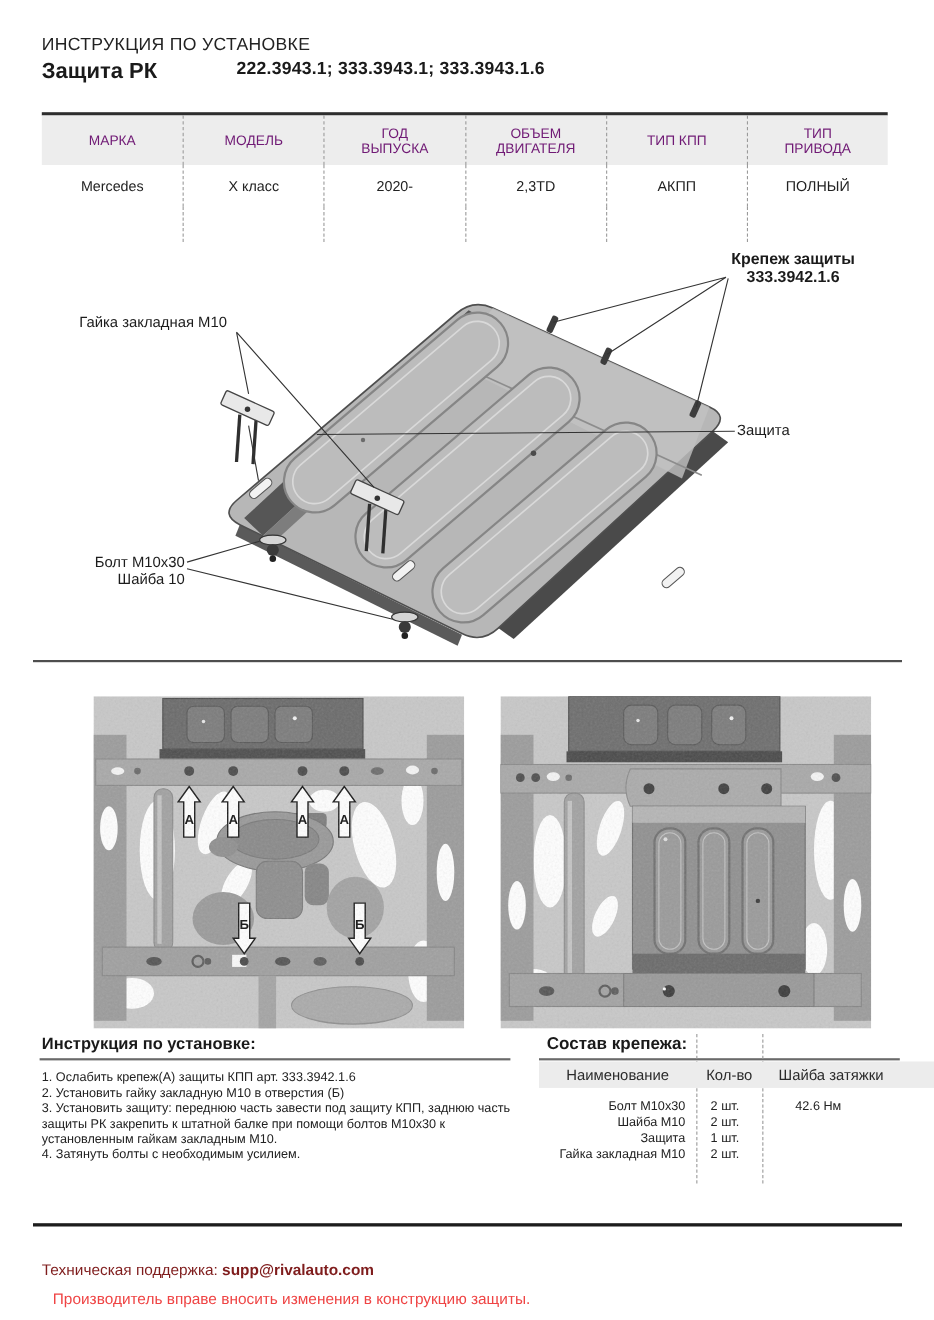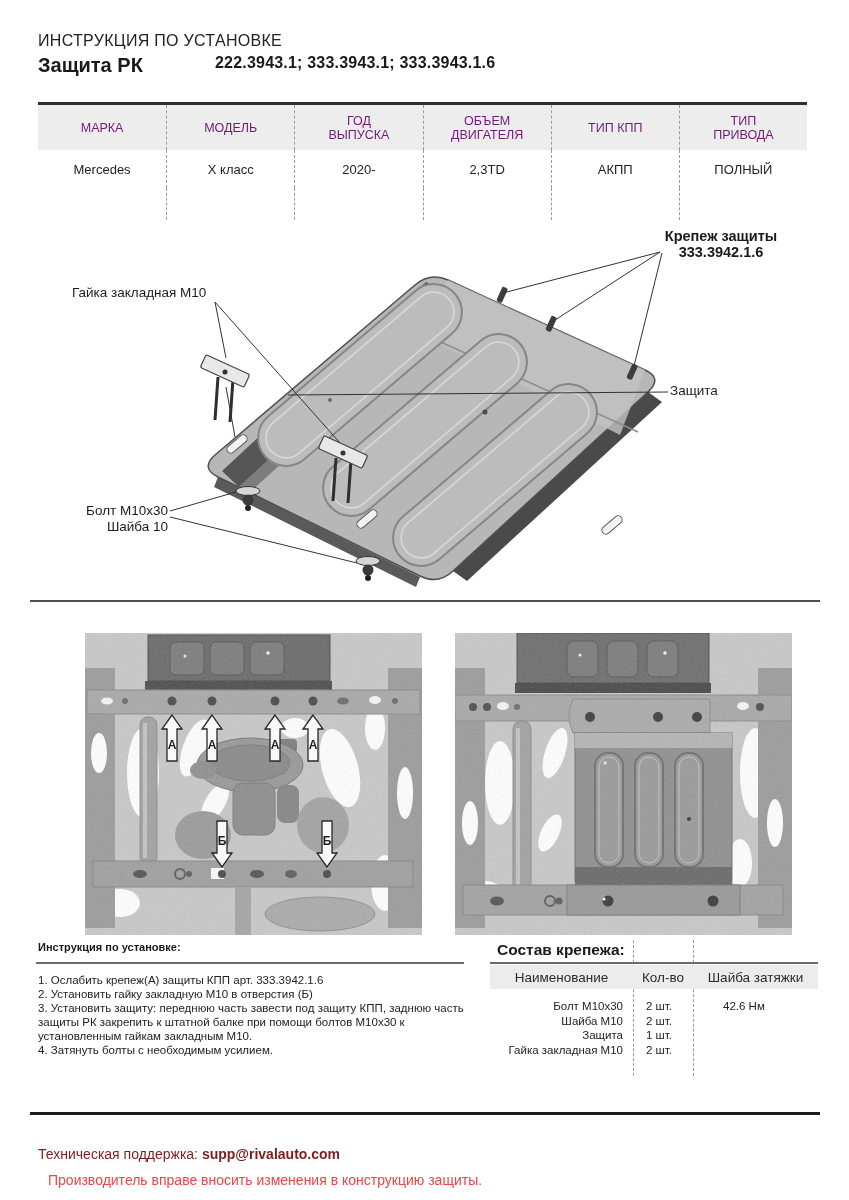--- a/index.html
+++ b/index.html
@@ -30,29 +30,29 @@
   .dia-label{font-size:13.5px;color:#1c1c1c;white-space:nowrap;}
   #lbl-krepezh{left:641px;top:228px;width:160px;text-align:center;font-weight:bold;font-size:14.5px;line-height:16px;white-space:nowrap;}
   #lbl-gaika{left:72px;top:285px;}
   #lbl-zashita{left:670px;top:383px;}
   #lbl-bolt{left:78px;top:503px;width:90px;text-align:right;}
   #lbl-shaiba{left:78px;top:519px;width:90px;text-align:right;}
 
   .hrule{background:#4e4e4e;height:2px;}
 
   
-  #inst-heading{left:38px;top:941px;font-size:11px;font-weight:bold;}
+  #inst-heading{left:38px;top:941px;font-size:15px;font-weight:bold;}
   #inst-rule{left:36px;top:962px;width:428px;height:2px;background:#6a6a6a;}
   #inst-steps{left:38px;top:973px;width:436px;font-size:11.5px;line-height:14px;color:#222;}
   .inst-step{margin:0;}
 
   
   #hw-heading{left:497px;top:941px;font-size:15.5px;font-weight:bold;}
   #hw-rule{left:490px;top:962px;width:328px;height:2px;background:#6a6a6a;}
-  #hw-head{left:490px;top:965px;width:328px;height:24px;background:#ececec;display:grid;grid-template-columns:143px 60px 125px;align-items:center;font-size:13.5px;color:#2b2b2b;}
+  #hw-head{left:490px;top:965px;width:360px;height:24px;background:#ececec;display:grid;grid-template-columns:143px 60px 125px;align-items:center;font-size:13.5px;color:#2b2b2b;}
   .hw-hcell{text-align:center;}
   #hw-rows{left:490px;top:999px;width:328px;font-size:11.5px;line-height:14.5px;color:#222;}
   .hw-row{display:grid;grid-template-columns:143px 60px 125px;}
   .hw-name{text-align:right;padding-right:10px;}
   .hw-qty{padding-left:13px;}
   .hw-torque{padding-left:30px;}
   .dash-v{border-left:1px dashed #999;width:0;}
   #hw-dash1{left:633px;top:940px;height:136px;}
   #hw-dash2{left:693px;top:940px;height:136px;}
 

